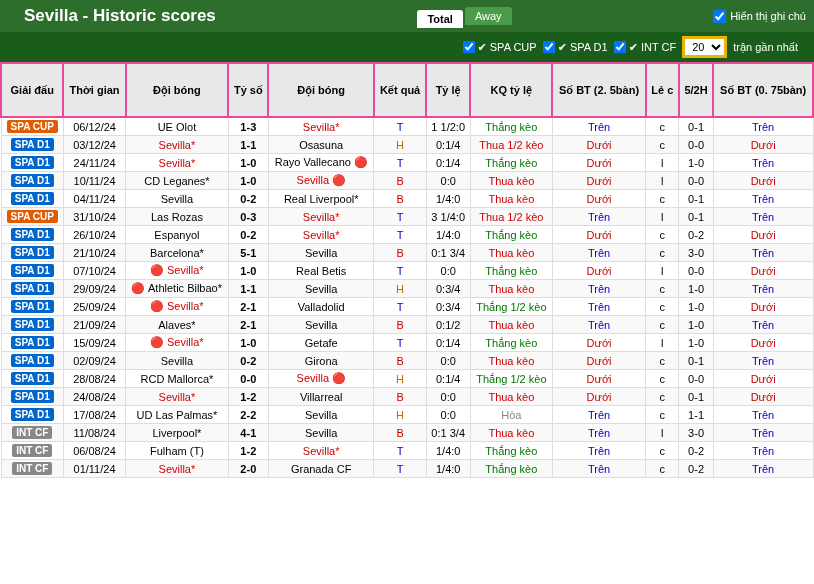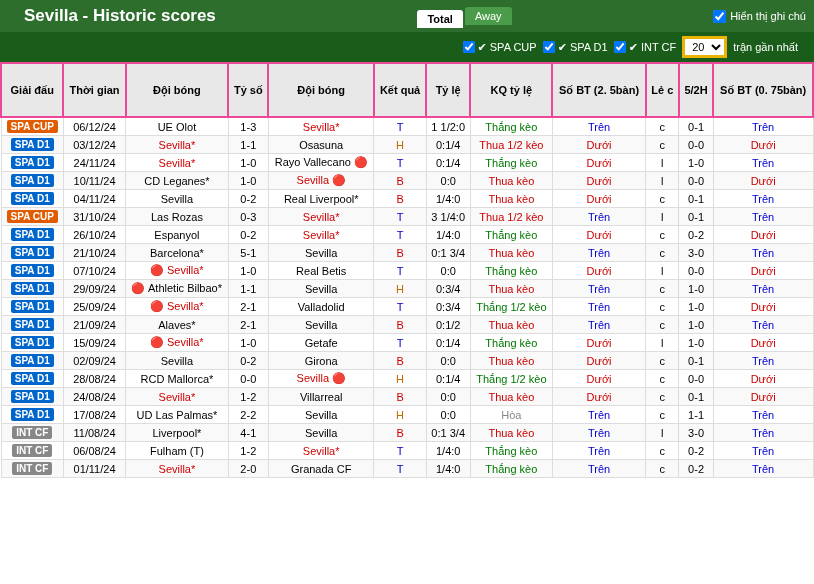--- a/index.html
+++ b/index.html
@@ -71,21 +71,21 @@
       display: inline-block;
       padding: 1px 4px;
       border-radius: 2px;
       color: #fff;
       font-size: 10px;
       font-weight: bold;
     }
 
     .team-red { color: #cc0000; font-weight: normal; }
     .team-black { color: #000; }
-    .score-cell { font-weight: normal; margin-left: 13px; }
+    .score-cell { font-weight: bold; margin-left: 13px; }
     .result-T { color: #0000cc; }
     .result-H { color: #cc6600; }
     .result-B { color: #cc0000; }
     .outcome-win { color: #007700; }
     .outcome-loss { color: #cc0000; }
     .tren { color: #0000cc; }
     .duoi { color: #cc0000; }
     .hoa-text { color: #888; }
   </style>
 </head>

